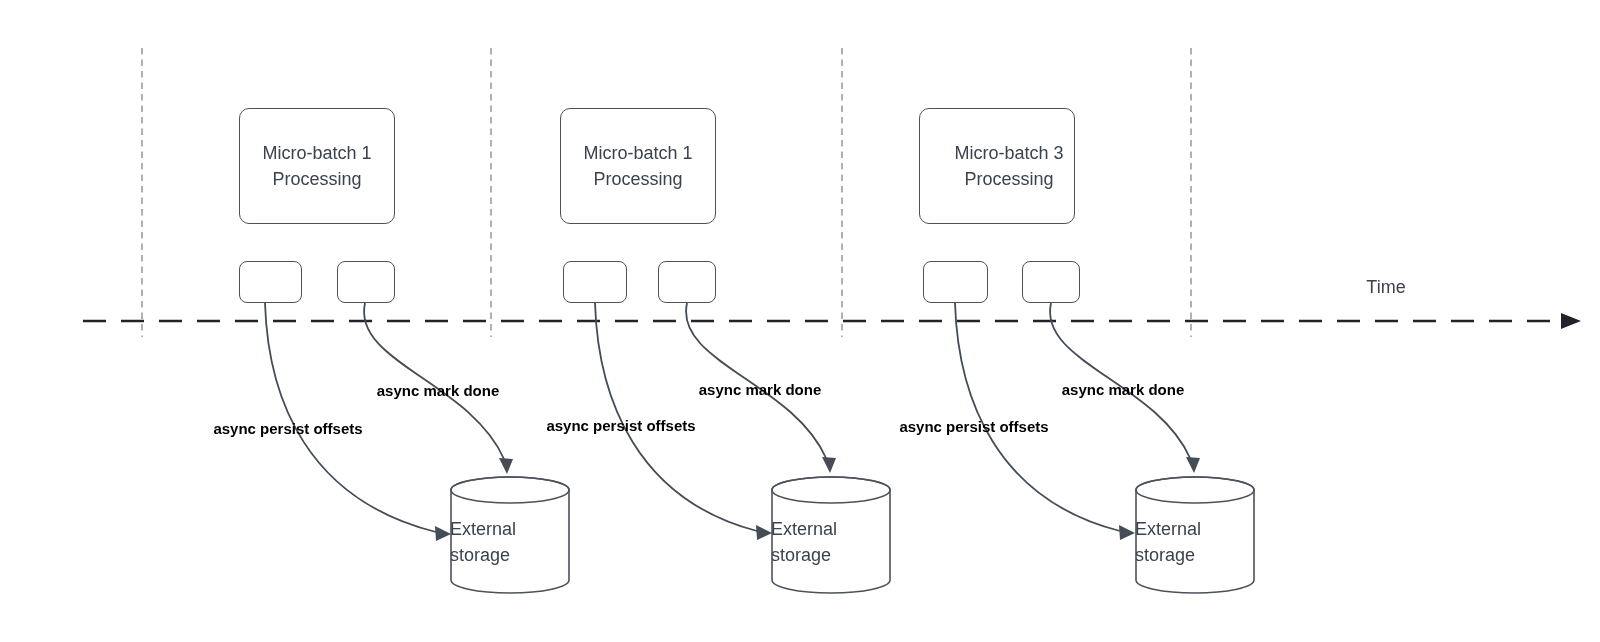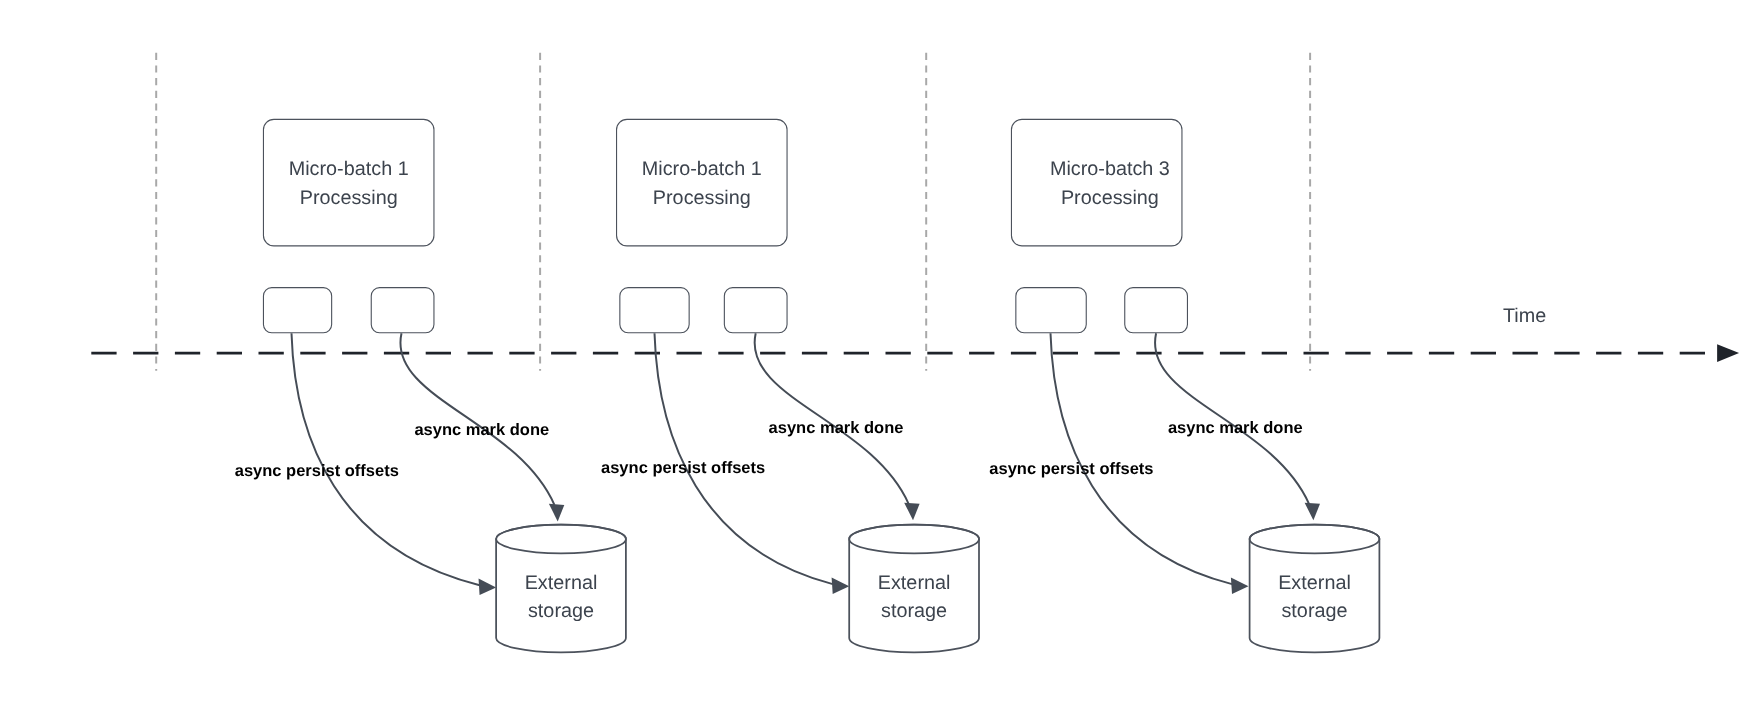--- a/index.html
+++ b/index.html
@@ -34,21 +34,21 @@
   .proc-label {
     text-align: center;
     font-size: 18px;
     line-height: 26px;
     color: #3c434d;
     white-space: nowrap;
   }
   .cyl-label {
     position: absolute;
     width: 120px;
-    text-align: center;
+    text-align: left;
     font-size: 18px;
     line-height: 26px;
     color: #3c434d;
     z-index: 3;
     top: 516px;
   }
   .arrow-label {
     position: absolute;
     transform: translateX(-50%);
     white-space: nowrap;

